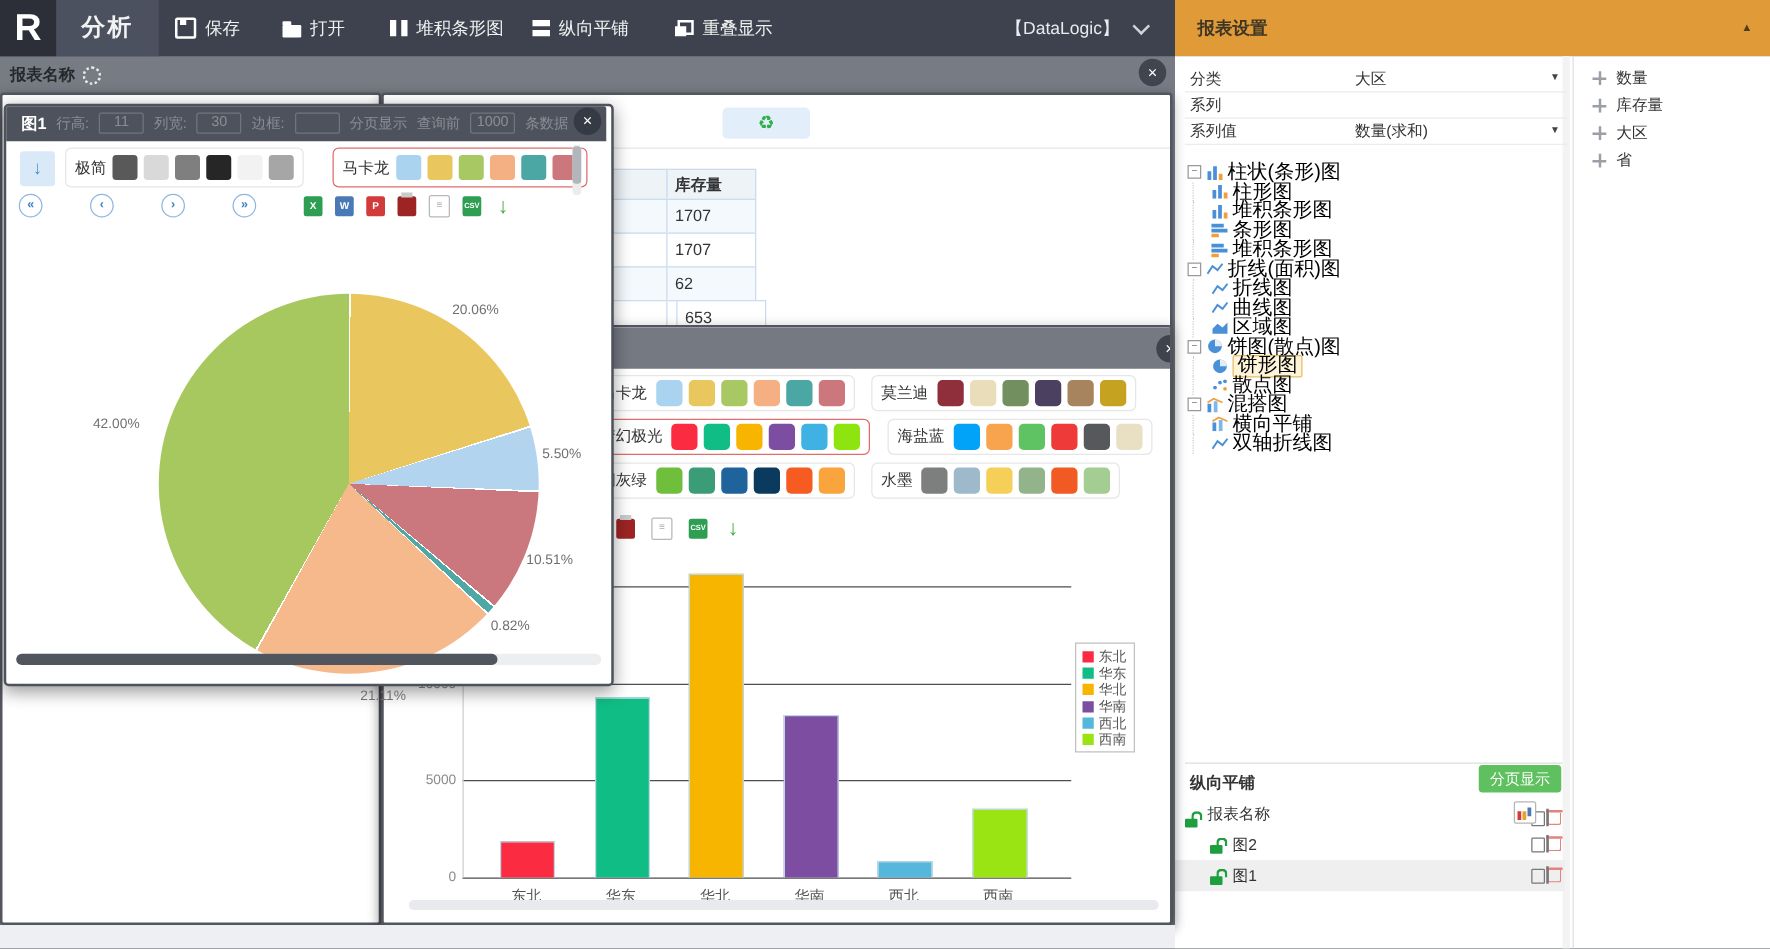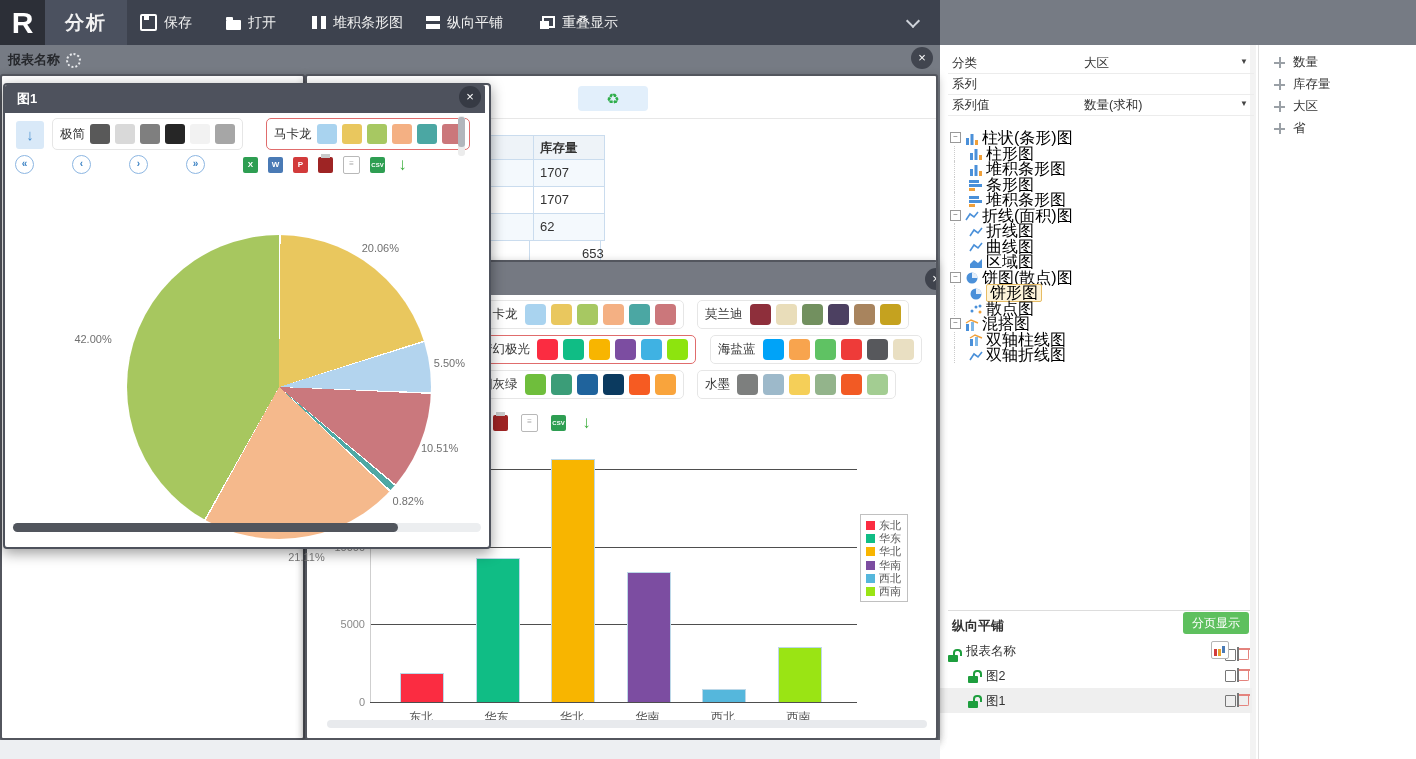--- a/index.html
+++ b/index.html
@@ -126,20 +126,21 @@
 </style>
 </head>
 <body>
 
 <div id="stage">
 
   <div id="nav" class="abs">
     <div id="logo" class="abs">R</div>
     <div id="tab-analysis" class="abs">分析</div>
     <div id="navbtns"></div>
+    <div id="workspace" class="abs">【DataLogic】</div>
     <div id="nav-chevron" class="abs"></div>
   <div class="navbtn abs" style="left: 140px;">
         <span class="nicon i-save"></span>
         <span>保存</span>
       </div>
       <div class="navbtn abs" style="left: 226px;">
         <span class="nicon i-open"></span>
         <span>打开</span>
       </div>
       <div class="navbtn abs" style="left: 312px;">
@@ -149,20 +150,24 @@
       <div class="navbtn abs" style="left: 426px;">
         <span class="nicon i-vtile"></span>
         <span>纵向平铺</span>
       </div>
       <div class="navbtn abs" style="left: 540px;">
         <span class="nicon i-cascade"></span>
         <span>重叠显示</span>
       </div>
     </div>
 
+  <div id="settings-header" class="abs">
+    <span class="t">报表设置</span>
+    <span id="collapse-arrow">▲</span>
+  </div>
 
   <div id="rpanel" class="abs"></div>
   <div id="panel-scroll" class="abs"></div>
   <div id="panel-divider" class="abs"></div>
   <div id="settings-rows">
       <div class="srow" style="left: 948px; top: 52px; width: 306px;">
         <span class="lab">分类</span>
         <span class="val">大区</span>
         <span class="arr">▼</span>
       </div>
@@ -286,21 +291,21 @@
             </svg></span>
           <span class="lbl">混搭图</span>
         </div>
         <div class="tnode">
           <span class="pad"></span>
           <span class="mini"><svg width="14" height="12" viewBox="0 0 14 12">
               <rect x="1" y="5" width="3" height="7" fill="#4a90d9"></rect>
               <rect x="6" y="3" width="3" height="9" fill="#7fb8e8"></rect>
               <polyline points="1,4 6,1 13,4" fill="none" stroke="#f0a03a" stroke-width="1.4"></polyline>
             </svg></span>
-          <span class="lbl">双轴柱线图</span>
+          <span class="lbl">横向平铺</span>
         </div>
         <div class="tnode">
           <span class="pad"></span>
           <span class="mini"><svg width="14" height="12" viewBox="0 0 14 12">
               <polyline points="1,10 5,4 9,7 13,2" fill="none" stroke="#4a90d9" stroke-width="1.6"></polyline>
             </svg></span>
           <span class="lbl">双轴折线图</span>
         </div>
       </div>
     </div>
@@ -345,21 +350,21 @@
     <div id="w1-table">
         <div class="tcell hd" style="left: 226px; top: 59px; width: 72px; height: 25px;"><span style="line-height: 24px; font-size: 12.5px;">库存量</span></div>
         <div class="tcell hd" style="left: 182px; top: 59px; width: 45px; height: 25px;"></div>
         <div class="tcell alt" style="left: 182px; top: 83px; width: 45px; height: 28px;"></div>
         <div class="tcell alt" style="left: 226px; top: 83px; width: 72px; height: 28px;"><span>1707</span></div>
         <div class="tcell" style="left: 182px; top: 110px; width: 45px; height: 28px;"></div>
         <div class="tcell" style="left: 226px; top: 110px; width: 72px; height: 28px;"><span>1707</span></div>
         <div class="tcell alt" style="left: 182px; top: 137px; width: 45px; height: 28px;"></div>
         <div class="tcell alt" style="left: 226px; top: 137px; width: 72px; height: 28px;"><span>62</span></div>
         <div class="tcell" style="left: 182px; top: 164px; width: 45px; height: 28px;"></div>
-        <div class="tcell" style="left: 222px; top: 164px; width: 72px; height: 28px; padding-left: 46px;"><span>653</span></div>
+        <div class="tcell" style="left: 234px; top: 164px; width: 72px; height: 28px;"><span>653</span></div>
         <div class="tcell alt" style="left: 182px; top: 191px; width: 45px; height: 28px;"></div>
         <div class="tcell alt" style="left: 226px; top: 191px; width: 72px; height: 28px;"><span>5868</span></div>
       </div>
   </div>
 
   <div class="win" style="left:305px;top:260px;width:629px;height:476px;overflow:hidden;">
     <div id="w2-titlebar">
       <div id="w2-close">×</div>
     </div>
     <div id="w2-palettes">
@@ -481,20 +486,32 @@
           <span class="lgsw" style="background: rgb(154, 228, 20);"></span>
           <span>西南</span>
         </div>
       </div>
     <div id="w2-hscroll"></div>
   </div>
 
   <div id="dialog" class="abs">
     <div id="dlg-title">
       <span class="t">图1</span>
+      <span id="dlg-faint">
+          <span>行高:</span>
+          <span class="fbox">11</span>
+          <span>列宽:</span>
+          <span class="fbox">30</span>
+          <span>边框:</span>
+          <span class="fbox"></span>
+          <span>分页显示</span>
+          <span>查询前</span>
+          <span class="fbox">1000</span>
+          <span>条数据</span>
+        </span>
       <div id="dlg-close">×</div>
     </div>
     <div id="dlg-downbtn">↓</div>
     <div id="dlg-palettes">
         <div class="palbox abs" style="left: 47px; top: 33px; height: 30px;">
           <span>极简</span>
           <span class="dsw" style="background: rgb(89, 89, 89);"></span>
           <span class="dsw" style="background: rgb(217, 217, 217);"></span>
           <span class="dsw" style="background: rgb(127, 127, 127);"></span>
           <span class="dsw" style="background: rgb(38, 38, 38);"></span>

